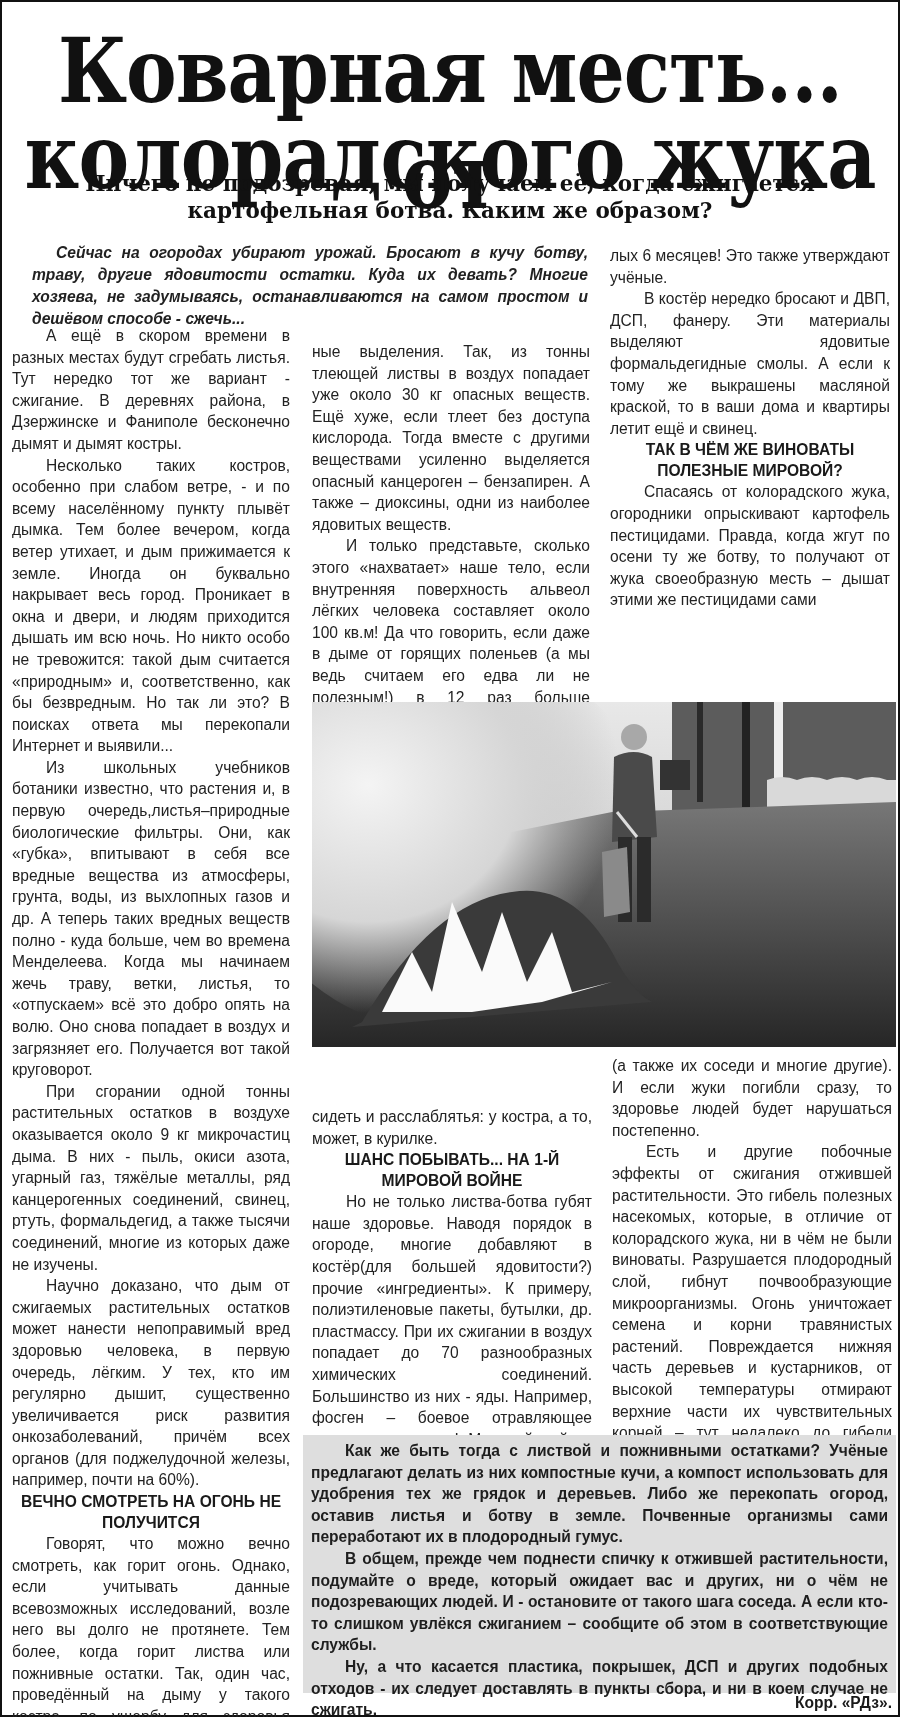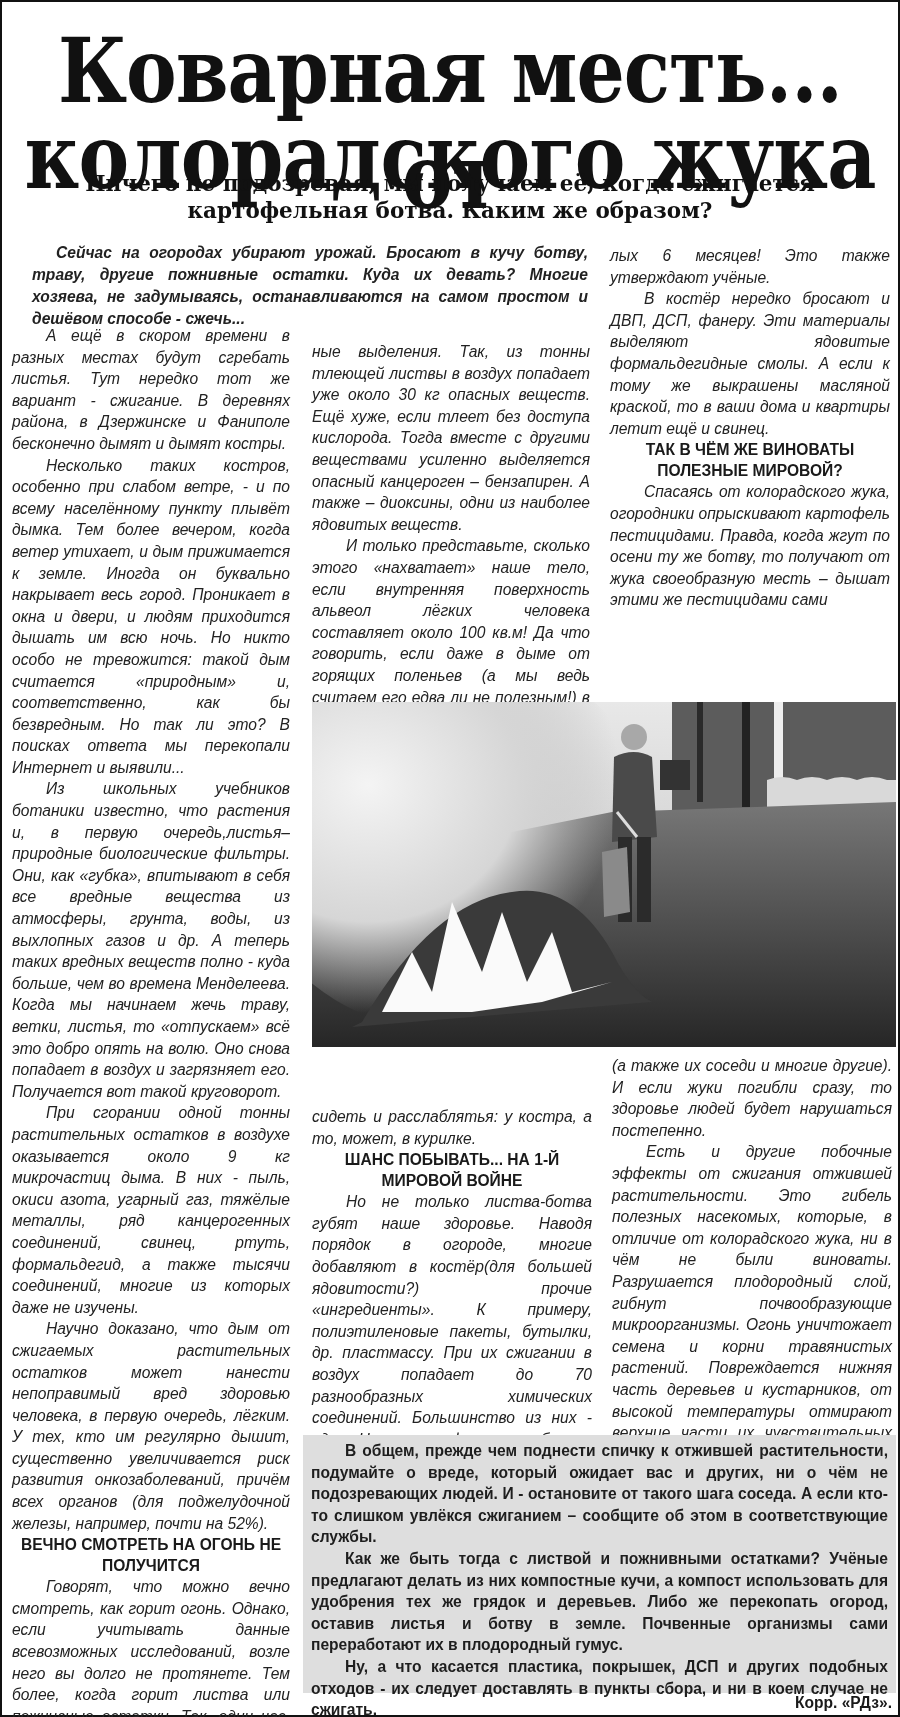--- a/index.html
+++ b/index.html
@@ -13,21 +13,21 @@
   .h1a { top: 18px; font-size: 76px; line-height: 90px; transform: scaleY(1.18); transform-origin: top center; }
   .h1b { top: 104px; font-size: 76px; line-height: 90px; transform: scaleY(1.18); transform-origin: top center; }
   .subhead { position: absolute; left: 0; top: 170px; width: 900px; text-align: center;
              font-family: "DejaVu Serif", serif; font-weight: 900; font-size: 21.5px;
              line-height: 27px; color: #111; }
   .lead { position: absolute; left: 32px; top: 242px; width: 556px;
           font-style: italic; font-weight: bold; font-size: 15.6px; line-height: 22px;
           text-align: justify; text-indent: 24px; color: #222; }
   .col { position: absolute; font-size: 15.6px; line-height: 21.6px; color: #222;
          text-align: justify; }
-  .col p { margin: 0; text-indent: 34px; font-style: italic; }
+  .col p { margin: 0; text-indent: 34px; }
   .col p.cont { text-indent: 0; }
   .col h3 { margin: 0; font-size: 15.6px; line-height: 21px; font-weight: bold;
             text-align: center; color: #1a1a1a; }
   .c1 { left: 12px; top: 325px; width: 278px; }
   .c2 { left: 312px; top: 341px; width: 278px; }
   .c3 { left: 610px; top: 245px; width: 280px; }
   .c2b { left: 312px; top: 1106px; width: 280px; }
   .c3b { left: 612px; top: 1055px; width: 280px; }
   .photo { position: absolute; left: 312px; top: 702px; width: 584px; height: 345px;
            overflow: hidden; background: #555; }
@@ -41,28 +41,28 @@
 </style>
 </head>
 <body>
 
 <div class="frame"></div>
 
 <div class="headline h1a">Коварная месть... от</div>
 <div class="headline h1b">колорадского жука</div>
 <div class="subhead">Ничего не подозревая, мы получаем её, когда сжигается картофельная ботва. Каким же образом?</div>
 
-<div class="lead">Сейчас на огородах убирают урожай. Бросают в кучу ботву, траву, другие пожнивные остатки. Куда их девать? Многие хозяева, не задумываясь, останавливаются на самом простом и дешёвом способе - сжечь...</div>
+<div class="lead">Сейчас на огородах убирают урожай. Бросают в кучу ботву, траву, другие ядовитости остатки. Куда их девать? Многие хозяева, не задумываясь, останавливаются на самом простом и дешёвом способе - сжечь...</div>
 
 <div class="col c1">
   <p>А ещё в скором времени в разных местах будут сгребать листья. Тут нередко тот же вариант - сжигание. В деревнях района, в Дзержинске и Фаниполе бесконечно дымят и дымят костры.</p>
   <p>Несколько таких костров, особенно при слабом ветре, - и по всему населённому пункту плывёт дымка. Тем более вечером, когда ветер утихает, и дым прижимается к земле. Иногда он буквально накрывает весь город. Проникает в окна и двери, и людям приходится дышать им всю ночь. Но никто особо не тревожится: такой дым считается «природным» и, соответственно, как бы безвредным. Но так ли это? В поисках ответа мы перекопали Интернет и выявили...</p>
   <p>Из школьных учебников ботаники известно, что растения и, в первую очередь,листья–природные биологические фильтры. Они, как «губка», впитывают в себя все вредные вещества из атмосферы, грунта, воды, из выхлопных газов и др. А теперь таких вредных веществ полно - куда больше, чем во времена Менделеева. Когда мы начинаем жечь траву, ветки, листья, то «отпускаем» всё это добро опять на волю. Оно снова попадает в воздух и загрязняет его. Получается вот такой круговорот.</p>
   <p>При сгорании одной тонны растительных остатков в воздухе оказывается около 9 кг микрочастиц дыма. В них - пыль, окиси азота, угарный газ, тяжёлые металлы, ряд канцерогенных соединений, свинец, ртуть, формальдегид, а также тысячи соединений, многие из которых даже не изучены.</p>
-  <p>Научно доказано, что дым от сжигаемых растительных остатков может нанести непоправимый вред здоровью человека, в первую очередь, лёгким. У тех, кто им регулярно дышит, существенно увеличивается риск развития онкозаболеваний, причём всех органов (для поджелудочной железы, например, почти на 52%).</p>
+  <p>Научно доказано, что дым от сжигаемых растительных остатков может нанести непоправимый вред здоровью человека, в первую очередь, лёгким. У тех, кто им регулярно дышит, существенно увеличивается риск развития онкозаболеваний, причём всех органов (для поджелудочной железы, например, почти на 60%).</p>
   <h3>ВЕЧНО СМОТРЕТЬ НА ОГОНЬ НЕ ПОЛУЧИТСЯ</h3>
   <p>Говорят, что можно вечно смотреть, как горит огонь. Однако, если учитывать данные всевозможных исследований, возле него вы долго не протянете. Тем более, когда горит листва или пожнивные остатки. Так, один час, проведённый на дыму у такого костра, по ущербу для здоровья равносилен 5-часовому пребыванию на шумной загазованной автомагистрали.</p>
 
 </div>
 
 <div class="col c2">
   <p class="cont">ные выделения. Так, из тонны тлеющей листвы в воздух попадает уже около 30 кг опасных веществ. Ещё хуже, если тлеет без доступа кислорода. Тогда вместе с другими веществами усиленно выделяется опасный канцероген – бензапирен. А также – диоксины, одни из наиболее ядовитых веществ.</p>
   <p>И только представьте, сколько этого «нахватает» наше тело, если внутренняя поверхность альвеол лёгких человека составляет около 100 кв.м! Да что говорить, если даже в дыме от горящих поленьев (а мы ведь считаем его едва ли не полезным!) в 12 раз больше канцерогенных веществ, чем в сигаретном. Вот и не знаешь теперь, где лучше</p>
 </div>
 
@@ -122,18 +122,18 @@
   <h3>ШАНС ПОБЫВАТЬ... НА 1-Й МИРОВОЙ ВОЙНЕ</h3>
   <p>Но не только листва-ботва губят наше здоровье. Наводя порядок в огороде, многие добавляют в костёр(для большей ядовитости?) прочие «ингредиенты». К примеру, полиэтиленовые пакеты, бутылки, др. пластмассу. При их сжигании в воздух попадает до 70 разнообразных химических соединений. Большинство из них - яды. Например, фосген – боевое отравляющее вещество времен I Мировой войны. Если глубоко один лишь раз вдохнуть дым от пластика, то... функции вашего организма будут расстроены на це-</p>
 </div>
 
 <div class="col c3b">
   <p class="cont">(а также их соседи и многие другие). И если жуки погибли сразу, то здоровье людей будет нарушаться постепенно.</p>
   <p>Есть и другие побочные эффекты от сжигания отжившей растительности. Это гибель полезных насекомых, которые, в отличие от колорадского жука, ни в чём не были виноваты. Разрушается плодородный слой, гибнут почвообразующие микроорганизмы. Огонь уничтожает семена и корни травянистых растений. Повреждается нижняя часть деревьев и кустарников, от высокой температуры отмирают верхние части их чувствительных корней – тут недалеко до гибели всего дерева.</p>
 </div>
 
 <div class="summary">
+  <p>Как же быть тогда с листвой и пожнивными остатками? Учёные предлагают делать из них компостные кучи, а компост использовать для удобрения тех же грядок и деревьев. Либо же перекопать огород, оставив листья и ботву в земле. Почвенные организмы сами переработают их в плодородный гумус.</p>
   <p>В общем, прежде чем поднести спичку к отжившей растительности, подумайте о вреде, который ожидает вас и других, ни о чём не подозревающих людей. И - остановите от такого шага соседа. А если кто-то слишком увлёкся сжиганием – сообщите об этом в соответствующие службы.</p>
-  <p>Как же быть тогда с листвой и пожнивными остатками? Учёные предлагают делать из них компостные кучи, а компост использовать для удобрения тех же грядок и деревьев. Либо же перекопать огород, оставив листья и ботву в земле. Почвенные организмы сами переработают их в плодородный гумус.</p>
   <p>Ну, а что касается пластика, покрышек, ДСП и других подобных отходов - их следует доставлять в пункты сбора, и ни в коем случае не сжигать.</p>
 </div>
 
 <div class="byline">Корр. «РДз».</div>
 
 </body></html>

